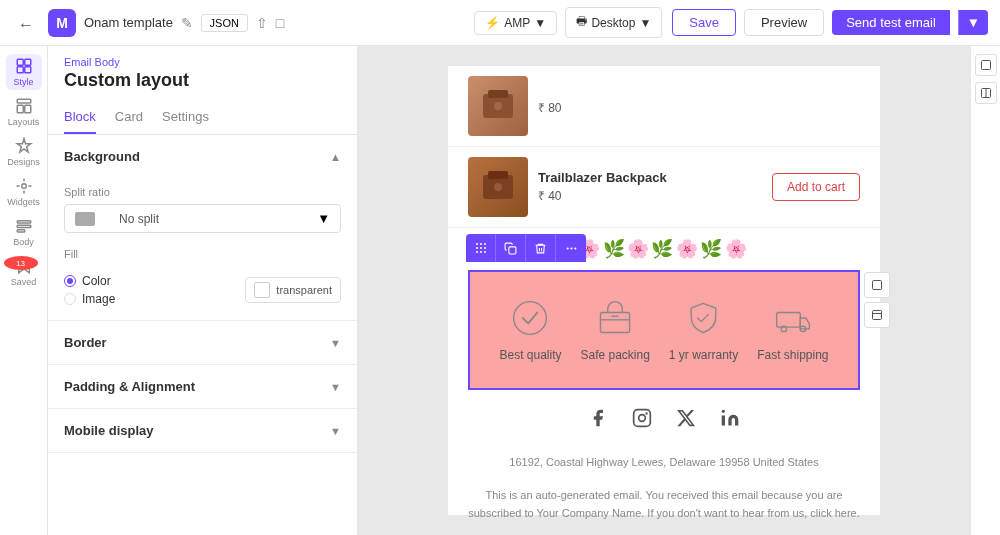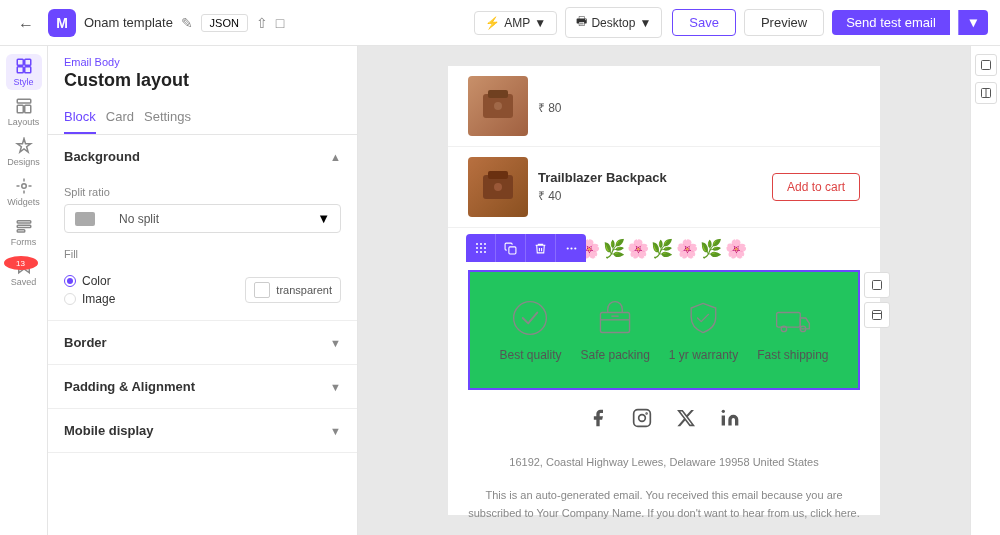--- a/index.html
+++ b/index.html
@@ -29,21 +29,21 @@
     .icon-item.active { background: #f0ebff; color: #6c47ff; }
     .icon-item svg { width: 18px; height: 18px; }
     .icon-label { font-size: 9px; }
     .notification-dot { position: relative; }
     .notif-badge { position: absolute; top: 2px; right: 4px; background: #ff4444; color: #fff; border-radius: 50%; width: 34px; height: 14px; font-size: 8px; display: flex; align-items: center; justify-content: center; }
 
     
     .props-panel { width: 310px; background: #fff; border-right: 1px solid #e5e5e5; display: flex; flex-direction: column; flex-shrink: 0; overflow-y: auto; }
     .panel-breadcrumb { font-size: 11px; color: #6c47ff; padding: 10px 16px 2px; cursor: pointer; }
     .panel-title { font-size: 18px; font-weight: 600; color: #222; padding: 0 16px 10px; }
-    .panel-tabs { display: flex; border-bottom: 1px solid #e5e5e5; padding: 0 16px; gap: 10px; }
+    .panel-tabs { display: flex; border-bottom: 1px solid #e5e5e5; padding: 0 16px; gap: 19px; }
     .panel-tab { padding: 8px 0; font-size: 13px; color: #888; cursor: pointer; border-bottom: 2px solid transparent; }
     .panel-tab.active { color: #6c47ff; border-bottom: 2px solid #6c47ff; }
     .panel-section { border-bottom: 1px solid #eee; }
     .section-header { display: flex; align-items: center; justify-content: space-between; padding: 14px 16px; cursor: pointer; }
     .section-header-title { font-size: 13px; font-weight: 600; color: #333; }
     .section-content { padding: 8px 16px 14px; }
     .field-label { font-size: 11px; color: #888; margin-bottom: 6px; }
     .split-select { display: flex; align-items: center; border: 1px solid #ddd; border-radius: 4px; padding: 6px 10px; cursor: pointer; background: #fff; width: 100%; justify-content: space-between; }
     .split-select-preview { width: 20px; height: 14px; background: #aaa; border-radius: 2px; }
     .split-select-text { font-size: 12px; color: #555; flex: 1; margin-left: 24px; }
@@ -72,21 +72,21 @@
     
     .floral-divider { text-align: center; padding: 10px; font-size: 18px; color: #e8a060; letter-spacing: 2px; }
 
     
     .features-block-wrapper { position: relative; border: 2px solid #6c47ff; margin: 0; }
     .features-toolbar { position: absolute; top: -36px; left: -2px; display: flex; align-items: center; background: #6c47ff; border-radius: 4px 4px 0 0; }
     .features-toolbar-btn { width: 30px; height: 28px; display: flex; align-items: center; justify-content: center; color: #fff; cursor: pointer; font-size: 12px; border-right: 1px solid rgba(255,255,255,0.2); }
     .features-toolbar-btn:last-child { border-right: none; }
     .side-panel-btn { position: absolute; right: -32px; top: 0; display: flex; flex-direction: column; gap: 4px; }
     .side-btn { width: 26px; height: 26px; background: #fff; border: 1px solid #ddd; border-radius: 3px; display: flex; align-items: center; justify-content: center; cursor: pointer; font-size: 10px; color: #555; }
-    .features-block { display: flex; justify-content: space-around; align-items: flex-start; padding: 24px 20px; background: #22c55e; }
+    .features-block { display: flex; justify-content: space-around; align-items: flex-start; padding: 24px 20px; background: #fca5a5; }
     .feature-item { display: flex; flex-direction: column; align-items: center; gap: 8px; text-align: center; }
     .feature-icon { width: 44px; height: 44px; display: flex; align-items: center; justify-content: center; }
     .feature-icon svg { width: 40px; height: 40px; }
     .feature-label { font-size: 12px; color: #555; line-height: 1.3; }
 
     
     .social-row { display: flex; justify-content: center; gap: 16px; padding: 14px; }
     .social-icon { width: 28px; height: 28px; display: flex; align-items: center; justify-content: center; color: #555; font-size: 15px; cursor: pointer; }
     .footer-text { text-align: center; font-size: 11px; color: #888; padding: 8px 20px; line-height: 1.6; }
 
@@ -162,21 +162,21 @@
           <path d="M12 2v4M12 18v4M2 12h4M18 12h4"></path>
         </svg>
       <span class="icon-label">Widgets</span>
     </div>
     <div class="icon-item">
       <svg viewBox="0 0 24 24" fill="none" stroke="currentColor" stroke-width="2">
           <rect x="3" y="5" width="18" height="3" rx="1"></rect>
           <rect x="3" y="11" width="18" height="3" rx="1"></rect>
           <rect x="3" y="17" width="10" height="3" rx="1"></rect>
         </svg>
-      <span class="icon-label">Forms</span>
+      <span class="icon-label">Body</span>
     </div>
     <div class="icon-item notification-dot" style="position:relative;">
       <svg viewBox="0 0 24 24" fill="none" stroke="currentColor" stroke-width="2">
           <path d="M19 21l-7-5-7 5V5a2 2 0 012-2h10a2 2 0 012 2z"></path>
         </svg>
       <span class="icon-label">Saved</span>
       <div class="notif-badge">13</div>
     </div>
   </div>
 

